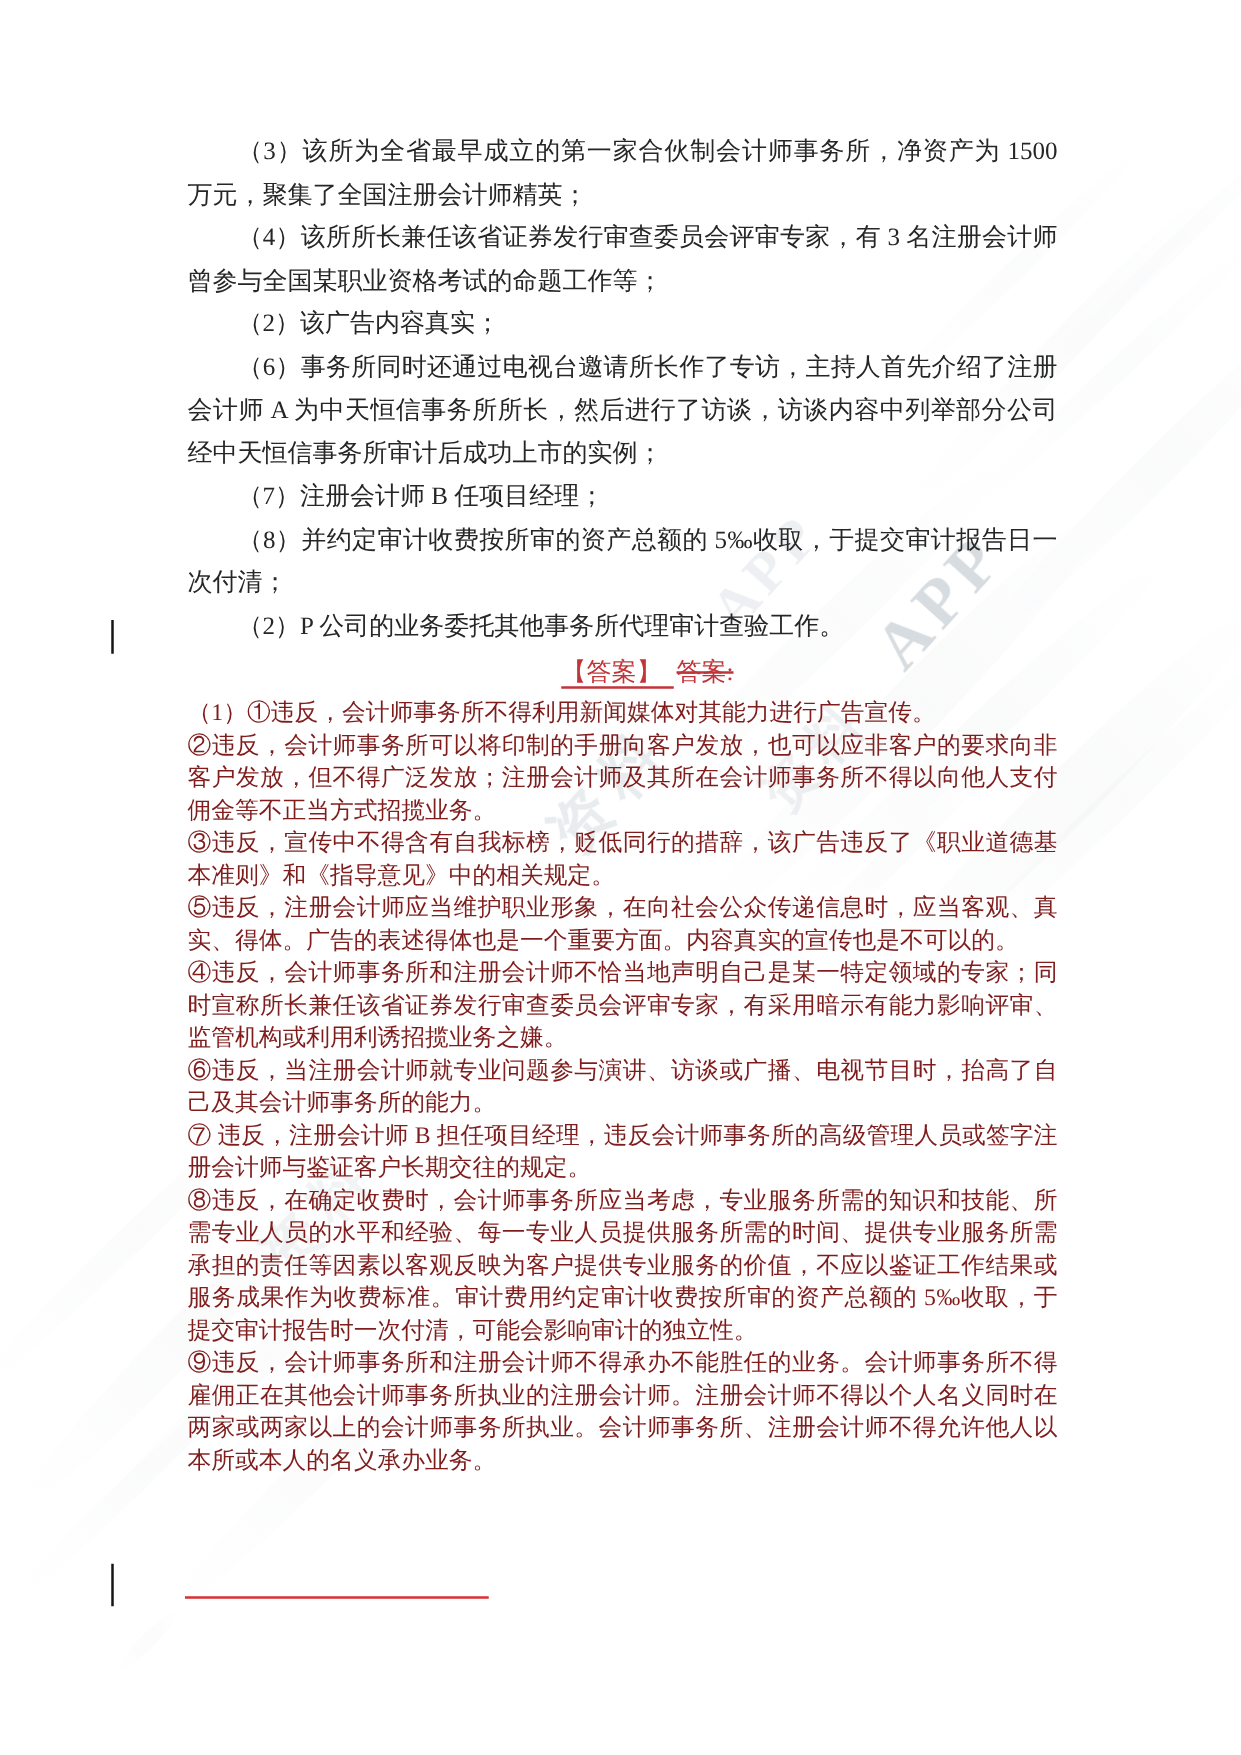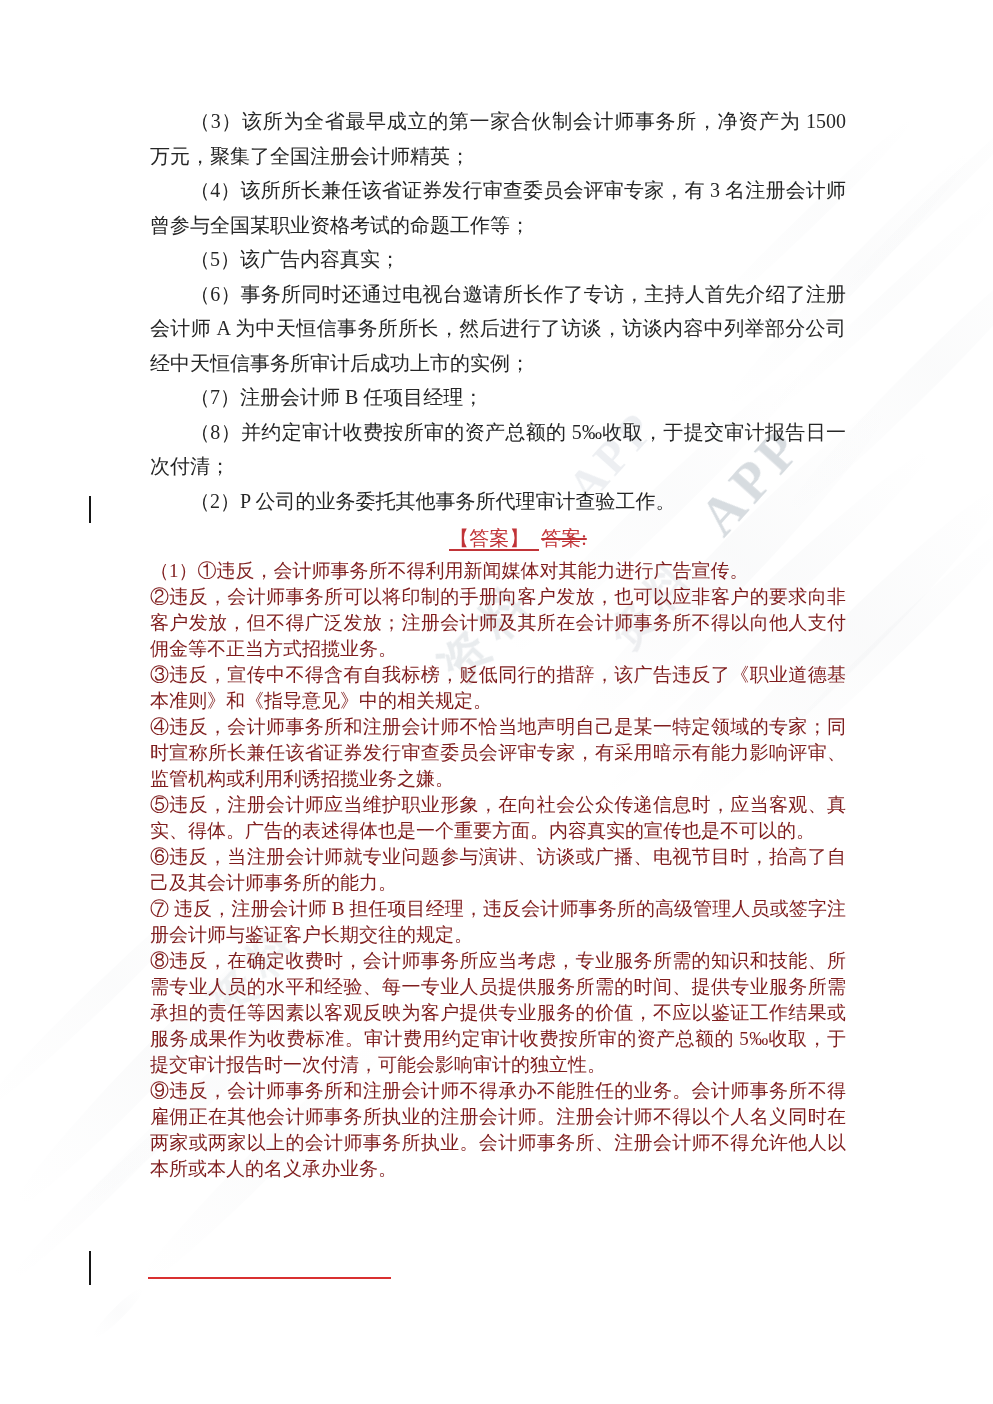--- a/index.html
+++ b/index.html
@@ -110,35 +110,35 @@
   </div>
 
   <div class="revision-bar bar-1"></div>
   <div class="revision-bar bar-2"></div>
 
   <div class="content">
 
     <section class="questions">
       <p>（3）该所为全省最早成立的第一家合伙制会计师事务所，净资产为 1500 万元，聚集了全国注册会计师精英；</p>
       <p>（4）该所所长兼任该省证券发行审查委员会评审专家，有 3 名注册会计师曾参与全国某职业资格考试的命题工作等；</p>
-      <p>（5）该广告内容真实；</p>
+      <p>（2）该广告内容真实；</p>
       <p>（6）事务所同时还通过电视台邀请所长作了专访，主持人首先介绍了注册会计师 A 为中天恒信事务所所长，然后进行了访谈，访谈内容中列举部分公司经中天恒信事务所审计后成功上市的实例；</p>
       <p>（7）注册会计师 B 任项目经理；</p>
       <p>（8）并约定审计收费按所审的资产总额的 5‰收取，于提交审计报告日一次付清；</p>
       <p>（2）P 公司的业务委托其他事务所代理审计查验工作。</p>
     </section>
 
     <p class="answer-header"><span class="tag">【答案】</span><span class="deleted">答案:</span></p>
 
     <section class="answers">
       <p>（1）①违反，会计师事务所不得利用新闻媒体对其能力进行广告宣传。</p>
       <p>②违反，会计师事务所可以将印制的手册向客户发放，也可以应非客户的要求向非客户发放，但不得广泛发放；注册会计师及其所在会计师事务所不得以向他人支付佣金等不正当方式招揽业务。</p>
       <p>③违反，宣传中不得含有自我标榜，贬低同行的措辞，该广告违反了《职业道德基本准则》和《指导意见》中的相关规定。</p>
+      <p>⑤违反，注册会计师应当维护职业形象，在向社会公众传递信息时，应当客观、真实、得体。广告的表述得体也是一个重要方面。内容真实的宣传也是不可以的。</p>
       <p>④违反，会计师事务所和注册会计师不恰当地声明自己是某一特定领域的专家；同时宣称所长兼任该省证券发行审查委员会评审专家，有采用暗示有能力影响评审、监管机构或利用利诱招揽业务之嫌。</p>
-      <p>⑤违反，注册会计师应当维护职业形象，在向社会公众传递信息时，应当客观、真实、得体。广告的表述得体也是一个重要方面。内容真实的宣传也是不可以的。</p>
       <p>⑥违反，当注册会计师就专业问题参与演讲、访谈或广播、电视节目时，抬高了自己及其会计师事务所的能力。</p>
       <p>⑦ 违反，注册会计师 B 担任项目经理，违反会计师事务所的高级管理人员或签字注册会计师与鉴证客户长期交往的规定。</p>
       <p>⑧违反，在确定收费时，会计师事务所应当考虑，专业服务所需的知识和技能、所需专业人员的水平和经验、每一专业人员提供服务所需的时间、提供专业服务所需承担的责任等因素以客观反映为客户提供专业服务的价值，不应以鉴证工作结果或服务成果作为收费标准。审计费用约定审计收费按所审的资产总额的 5‰收取，于提交审计报告时一次付清，可能会影响审计的独立性。</p>
       <p>⑨违反，会计师事务所和注册会计师不得承办不能胜任的业务。会计师事务所不得雇佣正在其他会计师事务所执业的注册会计师。注册会计师不得以个人名义同时在两家或两家以上的会计师事务所执业。会计师事务所、注册会计师不得允许他人以本所或本人的名义承办业务。</p>
     </section>
 
   </div>
 
   <div class="footnote-line"></div>
 

